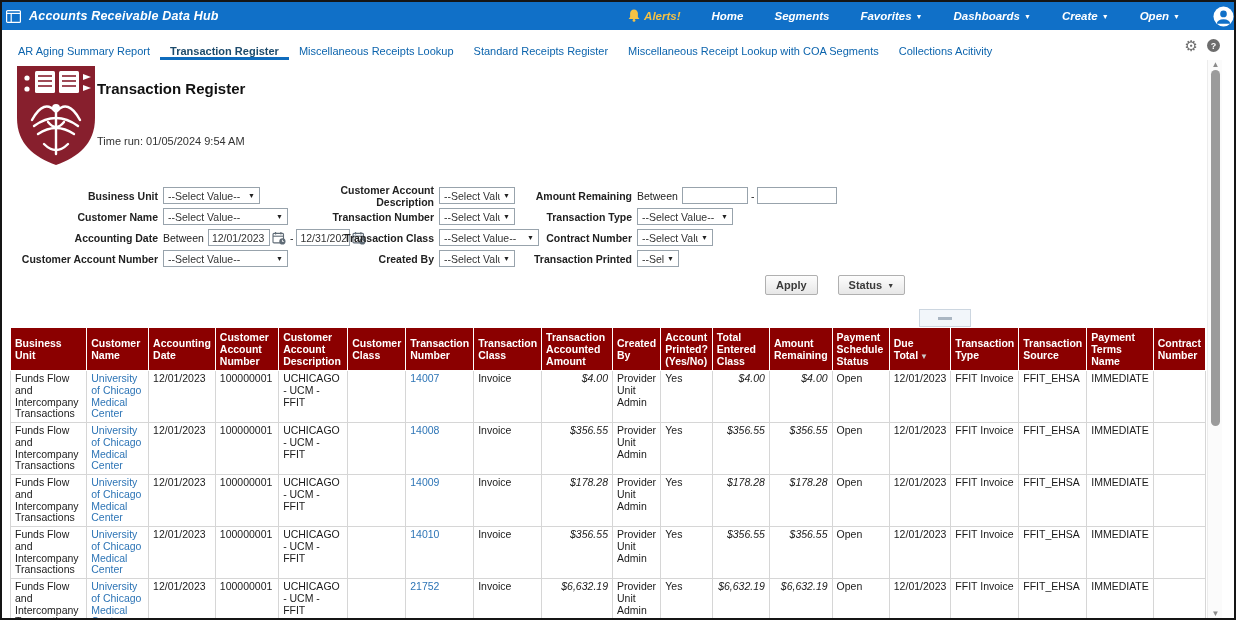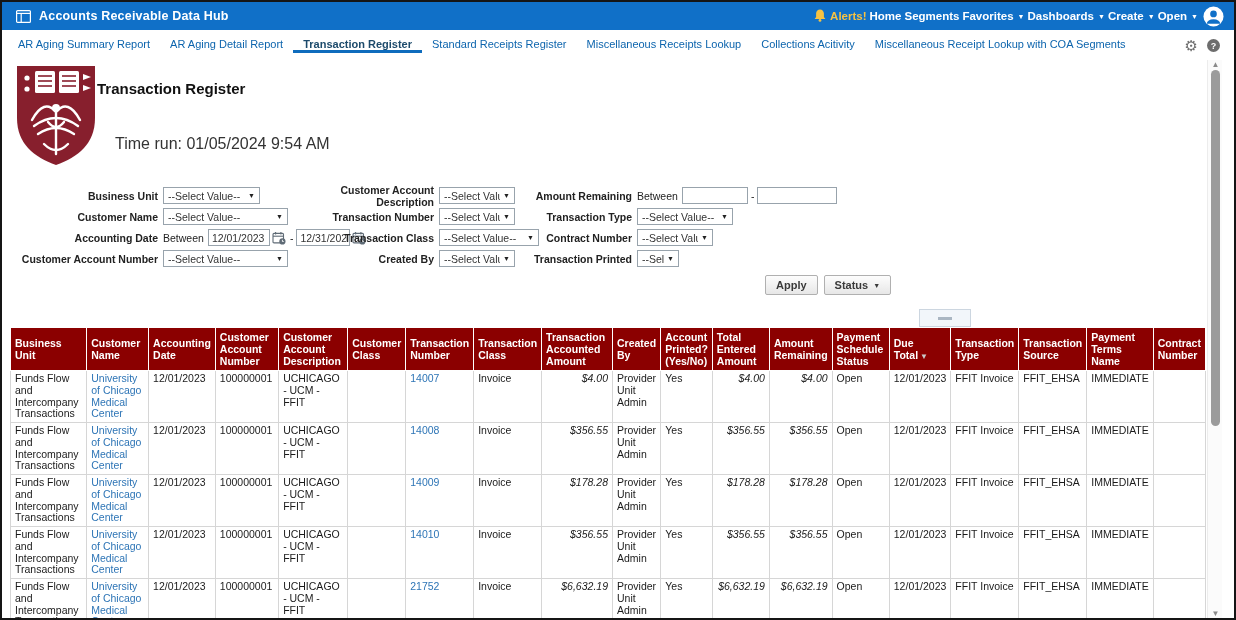--- a/index.html
+++ b/index.html
@@ -7,57 +7,57 @@
   }
   *{box-sizing:border-box; margin:0; padding:0;}
   html,body{width:1236px;height:620px;overflow:hidden;}
   body{
     font-family:"Liberation Sans","DejaVu Sans",sans-serif;
     position:relative; background:#fff;
     border:2px solid #151515;
   }
   
   .topbar{position:absolute;left:0;top:0;width:100%;height:28px;background:var(--topbar,#1070C8);
-    display:flex;align-items:center;color:#fff;padding:0 10px;}
+    display:flex;align-items:center;color:#fff;padding:0 0;font-style:italic;}
   .topbar .appicon{margin:0 8px 0 4px;display:flex;align-items:center;}
   .topbar .apptitle{font-size:12.5px;font-weight:bold;letter-spacing:.2px;}
-  .topnav{margin-left:auto;display:flex;align-items:center;gap:3px;text-align:center;}
+  .topnav{margin-left:auto;display:flex;align-items:center;gap:31px;text-align:center;}
   .alerts{display:flex;align-items:center;gap:4px;color:var(--alert,#F6C243);font-size:11.5px;font-weight:bold;cursor:pointer;}
   .navitem{font-size:11.5px;font-weight:600;color:#fff;cursor:pointer;display:flex;align-items:center;gap:4px;white-space:nowrap;}
   .navcaret{font-size:7px;color:#fff;}
   .avatar{width:21px;height:21px;margin-left:2px;cursor:pointer;display:flex;}
   
-  .tabbar{position:absolute;left:0;top:28px;width:100%;height:30px;background:#fff;display:flex;align-items:center;padding-left:6px;}
+  .tabbar{position:absolute;left:0;top:28px;width:100%;height:30px;background:#fff;display:flex;align-items:flex-end;padding-left:6px;}
   .tab{font-size:11px;color:#0c64ad;display:flex;align-items:center;padding:0 10px;cursor:pointer;border-bottom:3px solid transparent;white-space:nowrap;}
   .tab.active{color:#1c4a6b;font-weight:bold;border-bottom:3px solid var(--underline,#0F6CBD);}
   .tabicons{position:absolute;top:37px;right:14px;display:flex;gap:9px;align-items:center;}
   .gear{font-size:15px;color:#6e6e6e;line-height:13px;cursor:pointer;}
   .helpicon{width:13px;height:13px;border-radius:50%;background:#6d6d6d;color:#fff;font-size:9px;font-weight:bold;
     display:flex;align-items:center;justify-content:center;cursor:pointer;}
   
   .logo{position:absolute;left:12px;top:62px;}
   .report-title{position:absolute;left:95px;top:78px;font-size:15px;font-weight:bold;color:#111;}
-  .time-run{position:absolute;left:113px;top:133px;font-size:16px;color:#333;}
+  .time-run{position:absolute;left:95px;top:133px;font-size:11px;color:#333;}
   
   .fcol{position:absolute;top:183px;}
   .fcol1{left:8px;}  .fcol1 .flabel{width:148px;}
   .fcol2{left:302px;} .fcol2 .flabel{width:130px;}
   .fcol3{left:512px;} .fcol3 .flabel{width:118px;}
   .frow{display:flex;align-items:center;height:21px;font-size:10.5px;color:#222;}
   .flabel{font-weight:bold;text-align:right;margin-right:5px;flex:none;color:#222;}
   .select{display:flex;align-items:center;justify-content:space-between;border:1px solid #98a3ac;height:17px;background:#fff;
     padding:0 4px;cursor:pointer;flex:none;}
   .selval{overflow:hidden;white-space:nowrap;color:#333;}
   .caret{font-size:7px;color:#222;margin-left:3px;flex:none;}
   .between{margin-right:4px;}
   .tinput{border:1px solid #98a3ac;height:17px;font-size:10.5px;padding:0 3px;font-family:inherit;color:#333;flex:none;}
   .calicon{margin:0 1px 0 2px;display:flex;cursor:pointer;flex:none;}
   .dash{margin:0 3px;}
   
-  .btnrow{position:absolute;left:763px;top:273px;display:flex;gap:6px;}
+  .btnrow{position:absolute;left:763px;top:273px;display:flex;gap:20px;}
   .btn{background:linear-gradient(#fdfdfd,#e7e7e7);border:1px solid #b0b0b0;border-radius:2px;
     font-size:11px;font-weight:bold;color:#3a3a3a;padding:3px 10px;cursor:pointer;display:flex;align-items:center;gap:5px;font-family:inherit;}
   
   .tablewrap{position:absolute;left:8px;top:325px;width:1196px;}
   table{border-collapse:collapse;table-layout:fixed;}
   th{background:var(--tableheader,#8B0000);color:#fff;font-size:10.5px;font-weight:bold;text-align:left;
     padding:3px 4px;vertical-align:middle;border:1px solid #fff;line-height:1.15;height:34px;cursor:pointer;}
   td{font-size:10.5px;color:#1a1a1a;padding:2px 4px;vertical-align:top;border:1px solid #d6d6d6;
     line-height:1.12;height:34px;background:#fff;word-wrap:break-word;}
   td.num{text-align:right;font-style:italic;}
@@ -124,26 +124,25 @@
           <circle cx="11" cy="11" r="10.5" fill="#fff"></circle>
           <circle cx="11" cy="8.3" r="3.5" fill="#1070C8"></circle>
           <path d="M3.8,18.6 a7.3,5.8 0 0 1 14.4,0 z" fill="#1070C8"></path>
         </svg>
     </span>
   </div>
 </div>
 
 <div class="tabbar">
   <span class="tab">AR Aging Summary Report</span>
-  <span class="tab">AR Aging Detail Report</span>
   <span class="tab active">Transaction Register</span>
+  <span class="tab">Miscellaneous Receipts Lookup</span>
   <span class="tab">Standard Receipts Register</span>
-  <span class="tab">Miscellaneous Receipts Lookup</span>
+  <span class="tab">Miscellaneous Receipt Lookup with COA Segments</span>
   <span class="tab">Collections Acitivity</span>
-  <span class="tab">Miscellaneous Receipt Lookup with COA Segments</span>
 </div>
 <div class="tabicons">
   <span class="gear">⚙</span>
   <span class="helpicon">?</span>
 </div>
 
 <span class="logo">
   <svg width="84" height="104" viewBox="0 0 84 104">
     <path d="M3,2 H81 V54 C81,80 64,93 42,101 C20,93 3,80 3,54 Z" fill="#871F2D"></path>
     <circle cx="13" cy="14" r="2.6" fill="#fff"></circle>
@@ -332,21 +331,21 @@
           <th><span>Customer Name</span></th>
           <th><span>Accounting Date</span></th>
           <th><span>Customer Account Number</span></th>
           <th><span>Customer Account Description</span></th>
           <th><span>Customer Class</span></th>
           <th><span>Transaction Number</span></th>
           <th><span>Transaction Class</span></th>
           <th><span>Transaction Accounted Amount</span></th>
           <th><span>Created By</span></th>
           <th><span>Account Printed? (Yes/No)</span></th>
-          <th><span>Total Entered Amount</span></th>
+          <th><span>Total Entered Class</span></th>
           <th><span>Amount Remaining</span></th>
           <th><span>Payment Schedule Status</span></th>
           <th><span>Due Total</span><span class="sorticon">▼</span></th>
           <th><span>Transaction Type</span></th>
           <th><span>Transaction Source</span></th>
           <th><span>Payment Terms Name</span></th>
           <th><span>Contract Number</span></th>
         </tr>
       </thead>
       <tbody>

